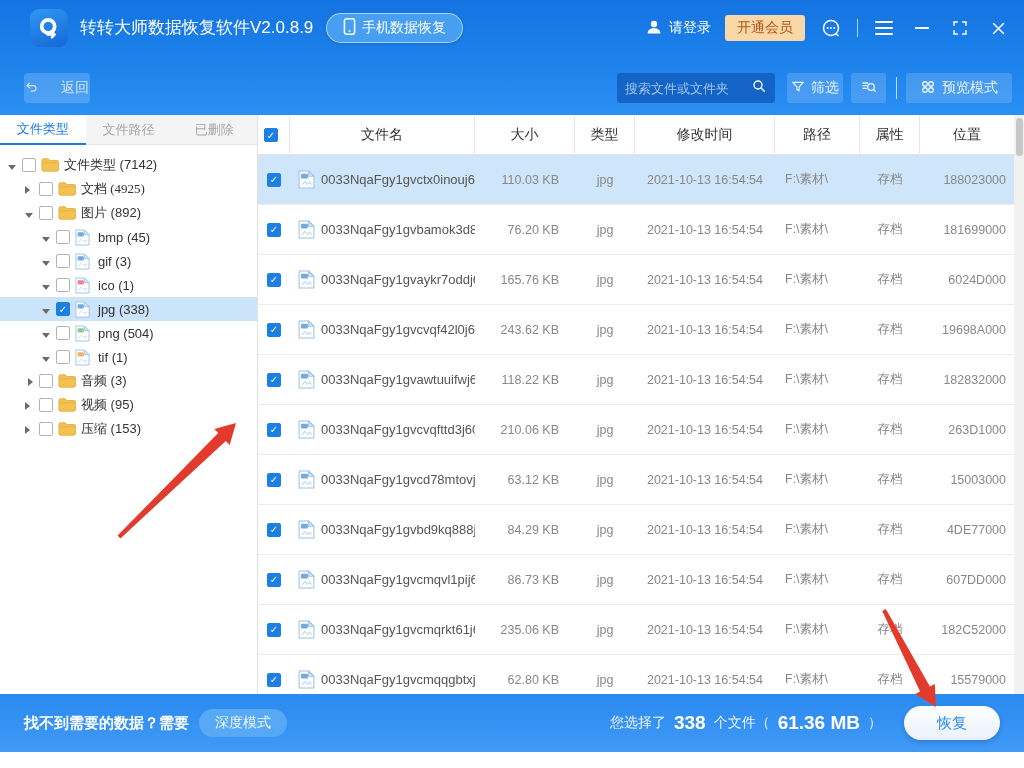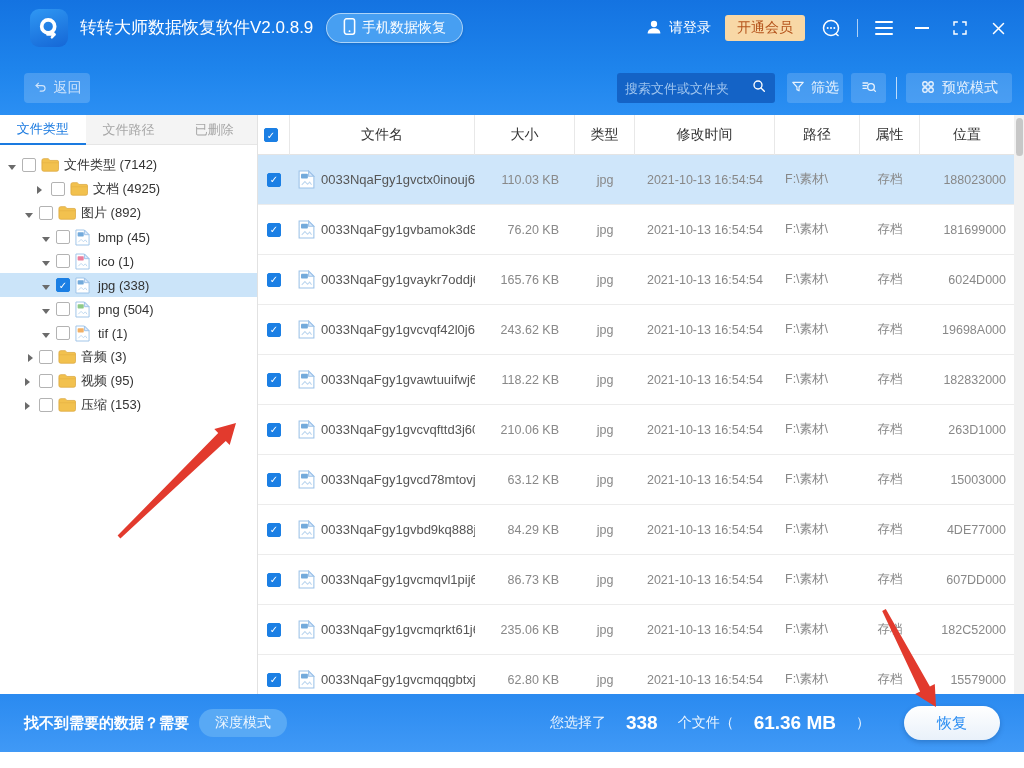--- a/index.html
+++ b/index.html
@@ -21,21 +21,21 @@
   .vip-pill { background:#f8d8a6; color:#b4531b; font-size:14px; padding:4px 12px; border-radius:3px; cursor:pointer; }
   .icon-btn { display:flex; align-items:center; justify-content:center; width:24px; height:24px; cursor:pointer; }
   .vsep { width:1px; height:18px; background:rgba(255,255,255,.65); }
   .burger { display:flex; flex-direction:column; gap:4px; }
   .burger i { display:block; width:18px; height:2px; background:#fff; border-radius:1px; }
   .min-bar { width:14px; height:2px; background:#fff; }
 
   .toolbar { position:absolute; left:0; top:56px; width:1024px; height:59px; }
   .back-btn { position:absolute; left:24px; top:17px; width:66px; height:30px; border-radius:4px;
               background:rgba(255,255,255,.18); color:#cfe4fb; font-size:14px;
-              display:flex; align-items:center; justify-content:center; gap:6px; cursor:pointer; }
+              display:flex; align-items:center; gap:22px; cursor:pointer; }
   .search-box { position:absolute; left:617px; top:17px; width:158px; height:30px; border-radius:3px;
                 background:#1463c6; display:flex; align-items:center; padding:0 8px; }
   .search-box input { flex:1; background:transparent; border:none; outline:none; color:#d8e9fb; font-size:13px;
                       font-family:inherit; min-width:0; }
   .search-box input::placeholder { color:#9fc5ef; }
   .tool-btn { position:absolute; top:17px; height:30px; border-radius:3px; background:rgba(255,255,255,.16);
               color:#e8f2fd; font-size:14px; display:flex; align-items:center; justify-content:center; gap:6px; cursor:pointer; }
   .filter-btn { left:787px; width:56px; }
   .listsearch-btn { left:851px; width:35px; }
   .toolbar .vsep2 { position:absolute; left:896px; top:21px; width:1px; height:22px; background:rgba(255,255,255,.7); }
@@ -82,21 +82,21 @@
   
   .scroll-track { position:absolute; left:1014px; top:115px; width:10px; height:595px; background:#f1f1f1; cursor:pointer; }
   .scroll-thumb { position:absolute; left:1.5px; top:3px; width:7px; height:38px; background:#c7c7c7; border-radius:4px; cursor:grab; }
 
   
   .footer { position:absolute; left:0; top:694px; width:1024px; height:58px;
             background:linear-gradient(180deg,#2a8af0,#4099f6); display:flex; align-items:center; }
   .hint { margin-left:24px; color:#fff; font-size:15px; font-weight:bold; }
   .deep-pill { margin-left:10px; height:28px; padding:0 16px; border-radius:14px; background:#58a9f5;
                color:#eef6fe; font-size:14px; display:flex; align-items:center; cursor:pointer; }
-  .foot-right { margin-left:auto; display:flex; align-items:center; margin-right:24px; gap:16px; }
+  .foot-right { margin-left:auto; display:flex; align-items:center; margin-right:24px; gap:4px; }
   .sel-text { color:#eaf4fe; font-size:14px; }
   .sel-num { color:#fff; font-size:19px; font-weight:bold; margin:0 4px; }
   .recover-btn { margin-left:18px; width:96px; height:34px; border-radius:17px;
                  background:linear-gradient(180deg,#ffffff,#e9f1fa); color:#2e8ff2; font-size:15px;
                  display:flex; align-items:center; justify-content:center; box-shadow:0 2px 5px rgba(0,40,90,.25); cursor:pointer; }
 
   .arrows { position:absolute; left:0; top:0; width:1024px; height:768px; pointer-events:none; }
 </style>
 </head>
 <body>
@@ -225,21 +225,21 @@
           <span class="exp"><span class="exp-down" style="display: inline-block;"></span></span>
           <span class="cb"></span>
           <span class="node-icon">
             <svg width="18" height="15" viewBox="0 0 20 16">
               <path d="M1 3.5A2 2 0 013 1.5h5l2 2h8A1.5 1.5 0 0119.5 5v8.5a2 2 0 01-2 2H3a2 2 0 01-2-2z" fill="#f2c14e" stroke="#d9a53a" stroke-width="0.8"></path>
               <path d="M1 6h18.5" stroke="#e6b445" stroke-width="0.8"></path>
             </svg>
           </span>
           <span class="tree-label">文件类型 (7142)</span>
         </div>
-        <div class="tree-row" style="padding-left: 37px;">
+        <div class="tree-row" style="padding-left: 25px; font-family: Liberation Serif, serif;">
           <span class="exp"><span class="exp-right" style="display: inline-block;"></span></span>
           <span class="cb"></span>
           <span class="node-icon">
             <svg width="18" height="15" viewBox="0 0 20 16">
               <path d="M1 3.5A2 2 0 013 1.5h5l2 2h8A1.5 1.5 0 0119.5 5v8.5a2 2 0 01-2 2H3a2 2 0 01-2-2z" fill="#f2c14e" stroke="#d9a53a" stroke-width="0.8"></path>
               <path d="M1 6h18.5" stroke="#e6b445" stroke-width="0.8"></path>
             </svg>
           </span>
           <span class="tree-label">文档 (4925)</span>
         </div>
@@ -259,20 +259,33 @@
           <span class="cb"></span>
           <span class="node-icon">
             <svg width="15" height="17" viewBox="0 0 16 18">
               <path d="M1 1h9l5 5v11H1z" fill="#fff" stroke="#9cc2e8"></path>
               <path d="M10 1l5 5h-5z" fill="#dcEAfc" stroke="#9cc2e8"></path>
               <rect x="2.8" y="3.5" width="6.5" height="4.5" rx="0.8" fill="#5b9bd5" opacity="0.85"></rect>
               <path d="M3.5 14l3-3 2.5 2.5 2-2 1.8 2.5" fill="none" stroke="#bcd6ef"></path>
             </svg>
           </span>
           <span class="tree-label">bmp (45)</span>
+        </div>
+        <div class="tree-row" style="padding-left: 42px;">
+          <span class="exp"><span class="exp-down" style="display: inline-block;"></span></span>
+          <span class="cb"></span>
+          <span class="node-icon">
+            <svg width="15" height="17" viewBox="0 0 16 18">
+              <path d="M1 1h9l5 5v11H1z" fill="#fff" stroke="#9cc2e8"></path>
+              <path d="M10 1l5 5h-5z" fill="#dcEAfc" stroke="#9cc2e8"></path>
+              <rect x="2.8" y="3.5" width="6.5" height="4.5" rx="0.8" fill="#5b9bd5" opacity="0.85"></rect>
+              <path d="M3.5 14l3-3 2.5 2.5 2-2 1.8 2.5" fill="none" stroke="#bcd6ef"></path>
+            </svg>
+          </span>
+          <span class="tree-label">gif (3)</span>
         </div>
         <div class="tree-row" style="padding-left: 42px;">
           <span class="exp"><span class="exp-down" style="display: inline-block;"></span></span>
           <span class="cb"></span>
           <span class="node-icon">
             <svg width="15" height="17" viewBox="0 0 16 18">
               <path d="M1 1h9l5 5v11H1z" fill="#fff" stroke="#9cc2e8"></path>
               <path d="M10 1l5 5h-5z" fill="#dcEAfc" stroke="#9cc2e8"></path>
               <rect x="2.8" y="3.5" width="6.5" height="4.5" rx="0.8" fill="#e8688c" opacity="0.85"></rect>
               <path d="M3.5 14l3-3 2.5 2.5 2-2 1.8 2.5" fill="none" stroke="#bcd6ef"></path>

